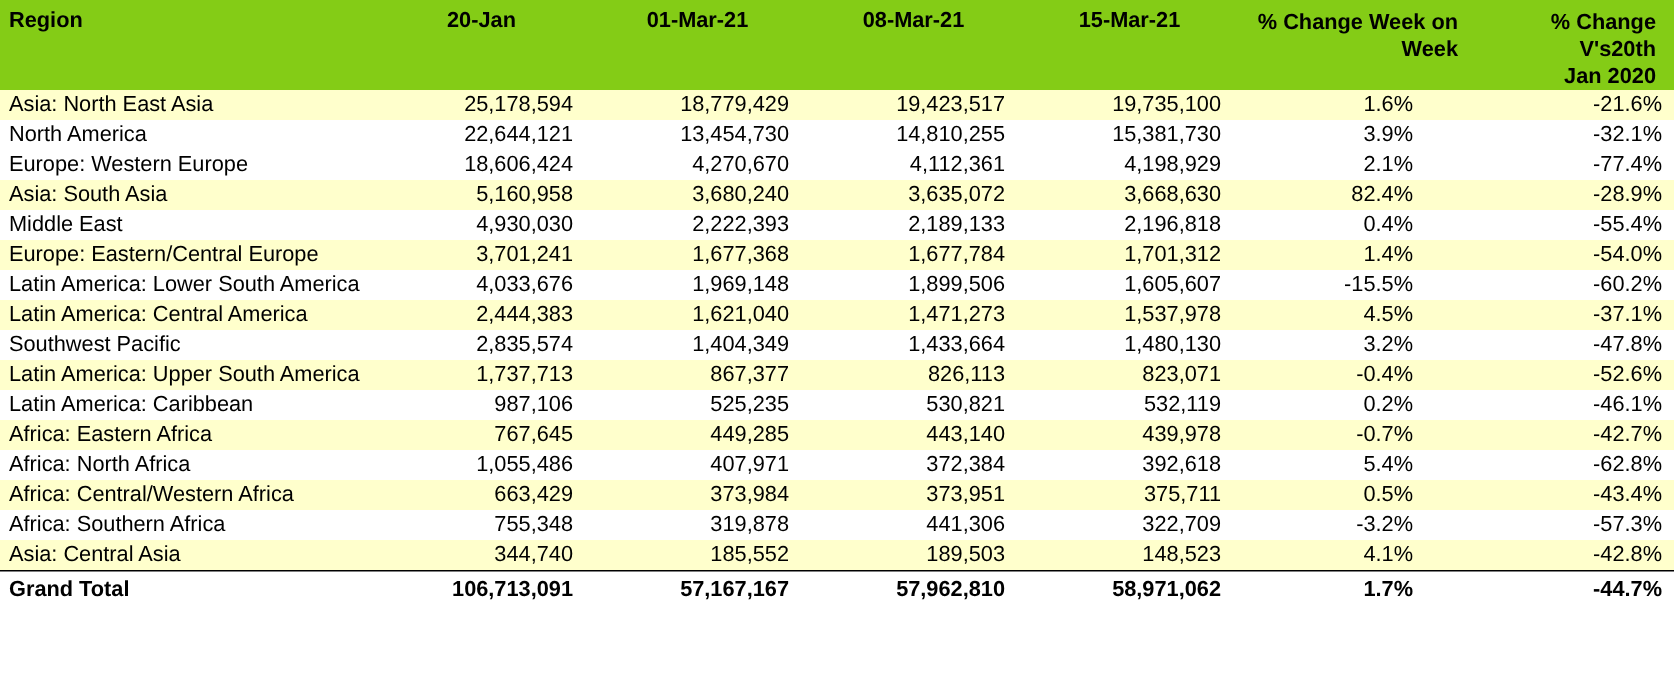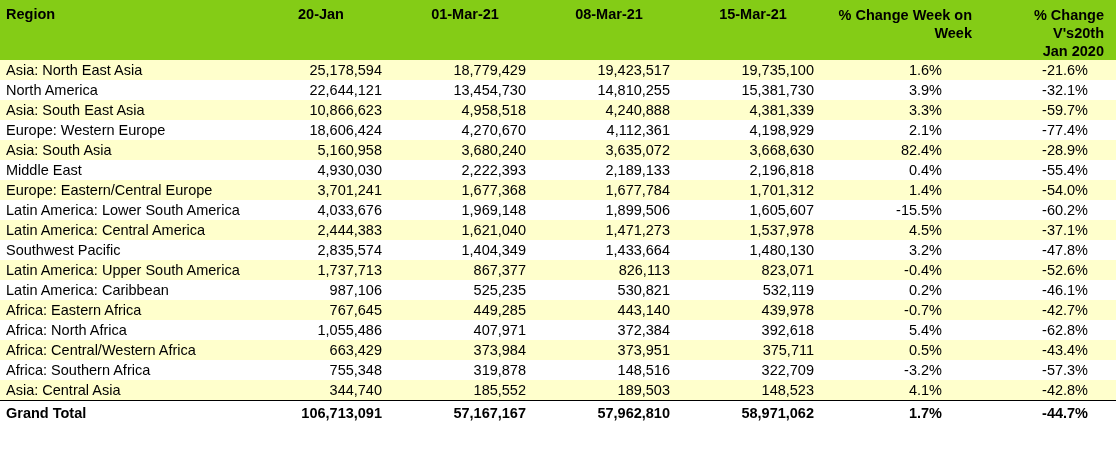--- a/index.html
+++ b/index.html
@@ -70,21 +70,21 @@
     padding-right: 22px;
     white-space: nowrap;
   }
   tbody td.pct1 {
     text-align: right;
     padding-right: 42px;
     white-space: nowrap;
   }
   tbody td.pct2 {
     text-align: right;
-    padding-right: 28px;
+    padding-right: 8px;
     white-space: nowrap;
     margin-top: 36px;
   }
   tr.total-row {
     background: #ffffff;
     font-weight: bold;
     border-top: 1px solid #000000;
     height: 24px;
   }
   tr.total-row td.region { padding-left: 6px; }
@@ -138,29 +138,20 @@
     </tr>
     <tr class="plain">
       <td class="region">North America</td>
       <td class="num">22,644,121</td>
       <td class="num">13,454,730</td>
       <td class="num">14,810,255</td>
       <td class="num">15,381,730</td>
       <td class="pct1">3.9%</td>
       <td class="pct2">-32.1%</td>
     </tr>
-    <tr class="alt">
-      <td class="region">Asia: South East Asia</td>
-      <td class="num">10,866,623</td>
-      <td class="num">4,958,518</td>
-      <td class="num">4,240,888</td>
-      <td class="num">4,381,339</td>
-      <td class="pct1">3.3%</td>
-      <td class="pct2">-59.7%</td>
-    </tr>
     <tr class="plain">
       <td class="region">Europe: Western Europe</td>
       <td class="num">18,606,424</td>
       <td class="num">4,270,670</td>
       <td class="num">4,112,361</td>
       <td class="num">4,198,929</td>
       <td class="pct1">2.1%</td>
       <td class="pct2">-77.4%</td>
     </tr>
     <tr class="alt">
@@ -259,21 +250,21 @@
       <td class="num">373,984</td>
       <td class="num">373,951</td>
       <td class="num">375,711</td>
       <td class="pct1">0.5%</td>
       <td class="pct2">-43.4%</td>
     </tr>
     <tr class="plain">
       <td class="region">Africa: Southern Africa</td>
       <td class="num">755,348</td>
       <td class="num">319,878</td>
-      <td class="num">148,516</td>
+      <td class="num">441,306</td>
       <td class="num">322,709</td>
       <td class="pct1">-3.2%</td>
       <td class="pct2">-57.3%</td>
     </tr>
     <tr class="alt">
       <td class="region">Asia: Central Asia</td>
       <td class="num">344,740</td>
       <td class="num">185,552</td>
       <td class="num">189,503</td>
       <td class="num">148,523</td>

